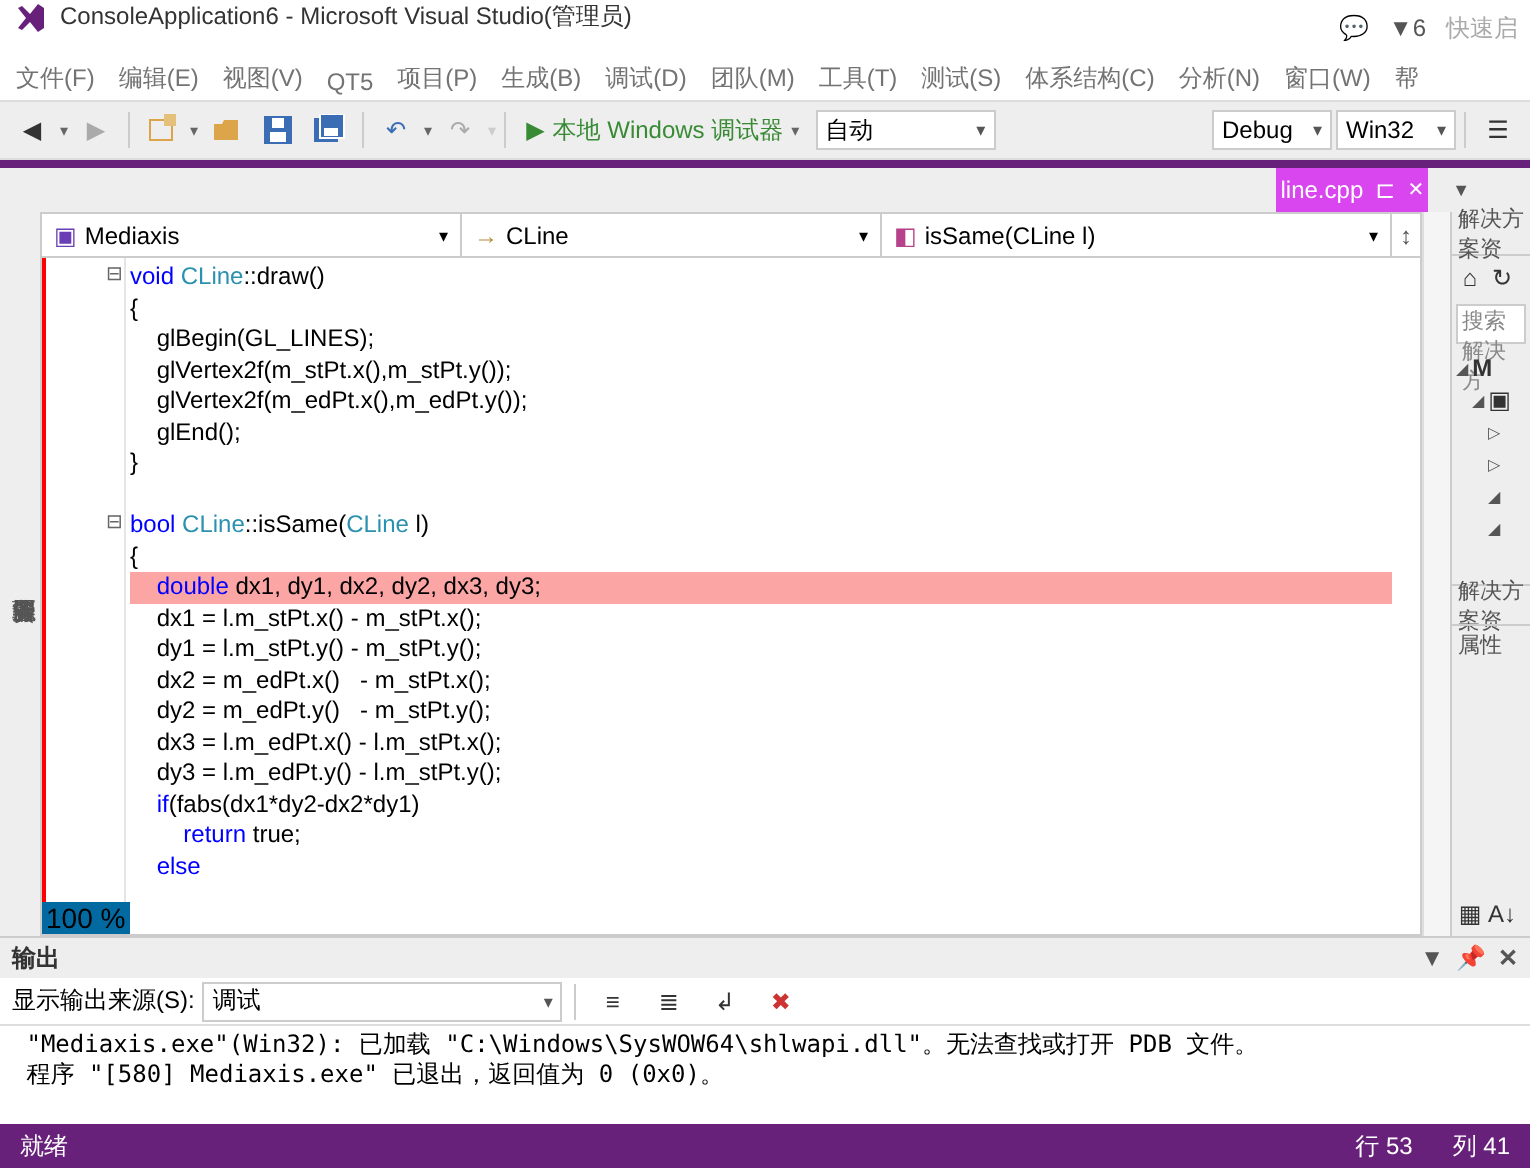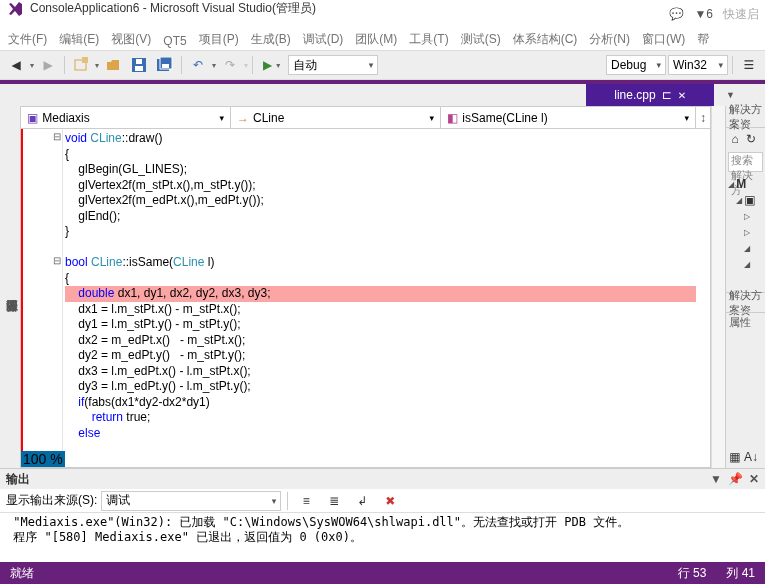--- a/index.html
+++ b/index.html
@@ -12,21 +12,21 @@
 .menu-item{padding:2px 6px;cursor:pointer}
 .toolbar{height:30px;background:#eee;border-top:1px solid #ddd;border-bottom:1px solid #ddd;display:flex;align-items:center;padding:0 4px;gap:2px}
 .tb-btn{width:24px;height:24px;display:flex;align-items:center;justify-content:center;color:#333;cursor:pointer}
 .tb-sep{width:1px;height:18px;background:#ccc;margin:0 2px}
 .tb-play{color:#388a34;display:flex;align-items:center;gap:4px;padding:0 6px;height:22px}
 .tb-combo{height:20px;border:1px solid #ccc;background:#fff;display:flex;align-items:center;padding:0 4px;min-width:50px}
 .tb-combo .caret{margin-left:auto;font-size:9px;color:#555}
 .caret-small{font-size:8px;color:#666}
 .purple-bar{height:4px;background:#68217a}
 .tab-strip{height:22px;background:#eee;display:flex;justify-content:flex-end;align-items:center;padding-right:30px}
-.tab-active{background:#4c1d95;color:#fff;height:22px;display:flex;align-items:center;padding:0 28px;gap:6px}
+.tab-active{background:#d946ef;color:#fff;height:22px;display:flex;align-items:center;padding:0 2px;gap:6px}
 .tab-close{font-size:10px;cursor:pointer}
 .main-area{display:flex;height:362px}
 .left-sidebar{width:20px;background:#eee;display:flex;flex-direction:column;align-items:center;padding-top:6px;gap:20px;color:#555;writing-mode:vertical-rl;font-size:11px}
 .editor-area{flex:1;display:flex;flex-direction:column;border:1px solid #ccc}
 .nav-bar{height:22px;border-bottom:1px solid #ccc;display:flex}
 .nav-combo{border-right:1px solid #ccc;display:flex;align-items:center;padding:0 6px;background:#fff}
 .nav-combo .icon{margin-right:4px;color:#6a3eb5}
 .nav-combo .caret{margin-left:auto;font-size:9px}
 .code-area{flex:1;position:relative;background:#fff;overflow:hidden}
 .code-gutter{position:absolute;left:0;top:0;width:42px;height:100%;border-right:1px solid #e5e5e5;border-left:2px solid red}
@@ -123,20 +123,21 @@
       </svg>
     </div>
   <div class="tb-sep"></div>
   <div class="tb-btn" style="color:#3b6db5">↶</div>
   <span class="caret-small">▾</span>
   <div class="tb-btn" style="color:#aaa">↷</div>
   <span class="caret-small" style="color:#ccc">▾</span>
   <div class="tb-sep"></div>
   <div class="tb-play">
     <span>▶</span>
+    <span>本地 Windows 调试器</span>
     <span class="caret-small">▾</span>
   </div>
   <div class="tb-combo" style="min-width:90px">
       <span>自动</span>
       <span class="caret">▾</span>
     </div>
   <div style="flex:1"></div>
   <div class="tb-combo" style="min-width:60px">
       <span>Debug</span>
       <span class="caret">▾</span>

